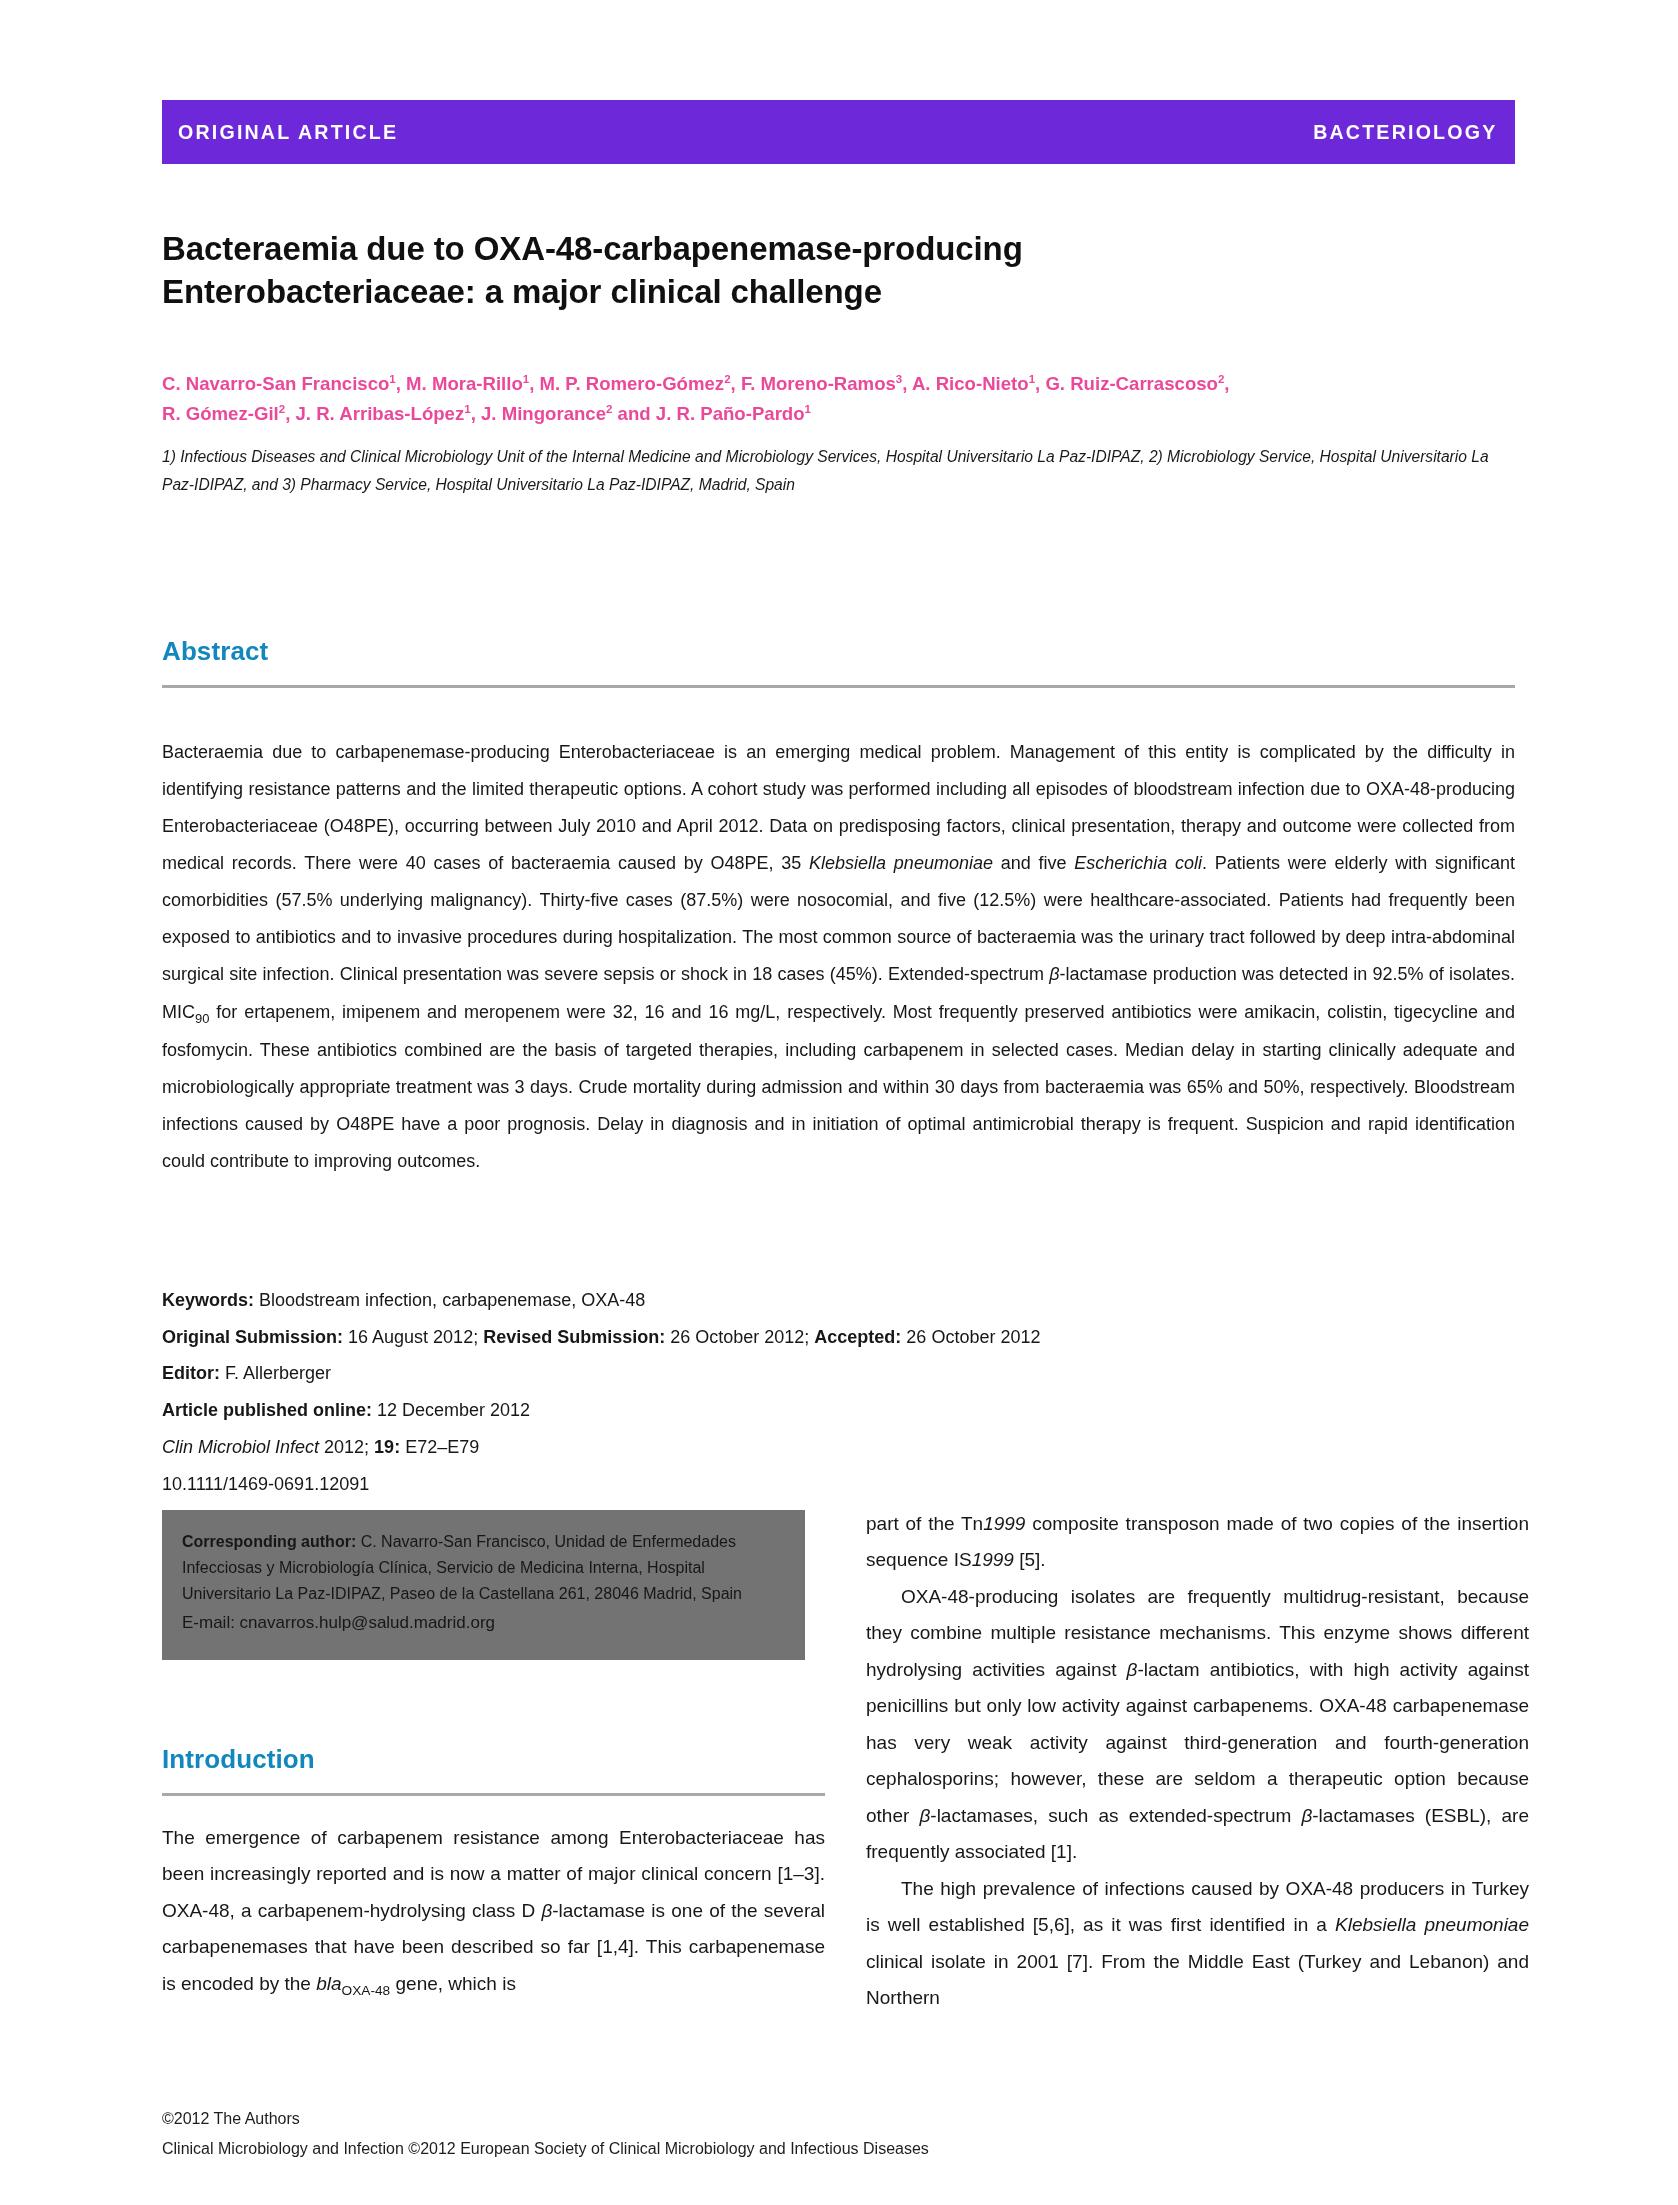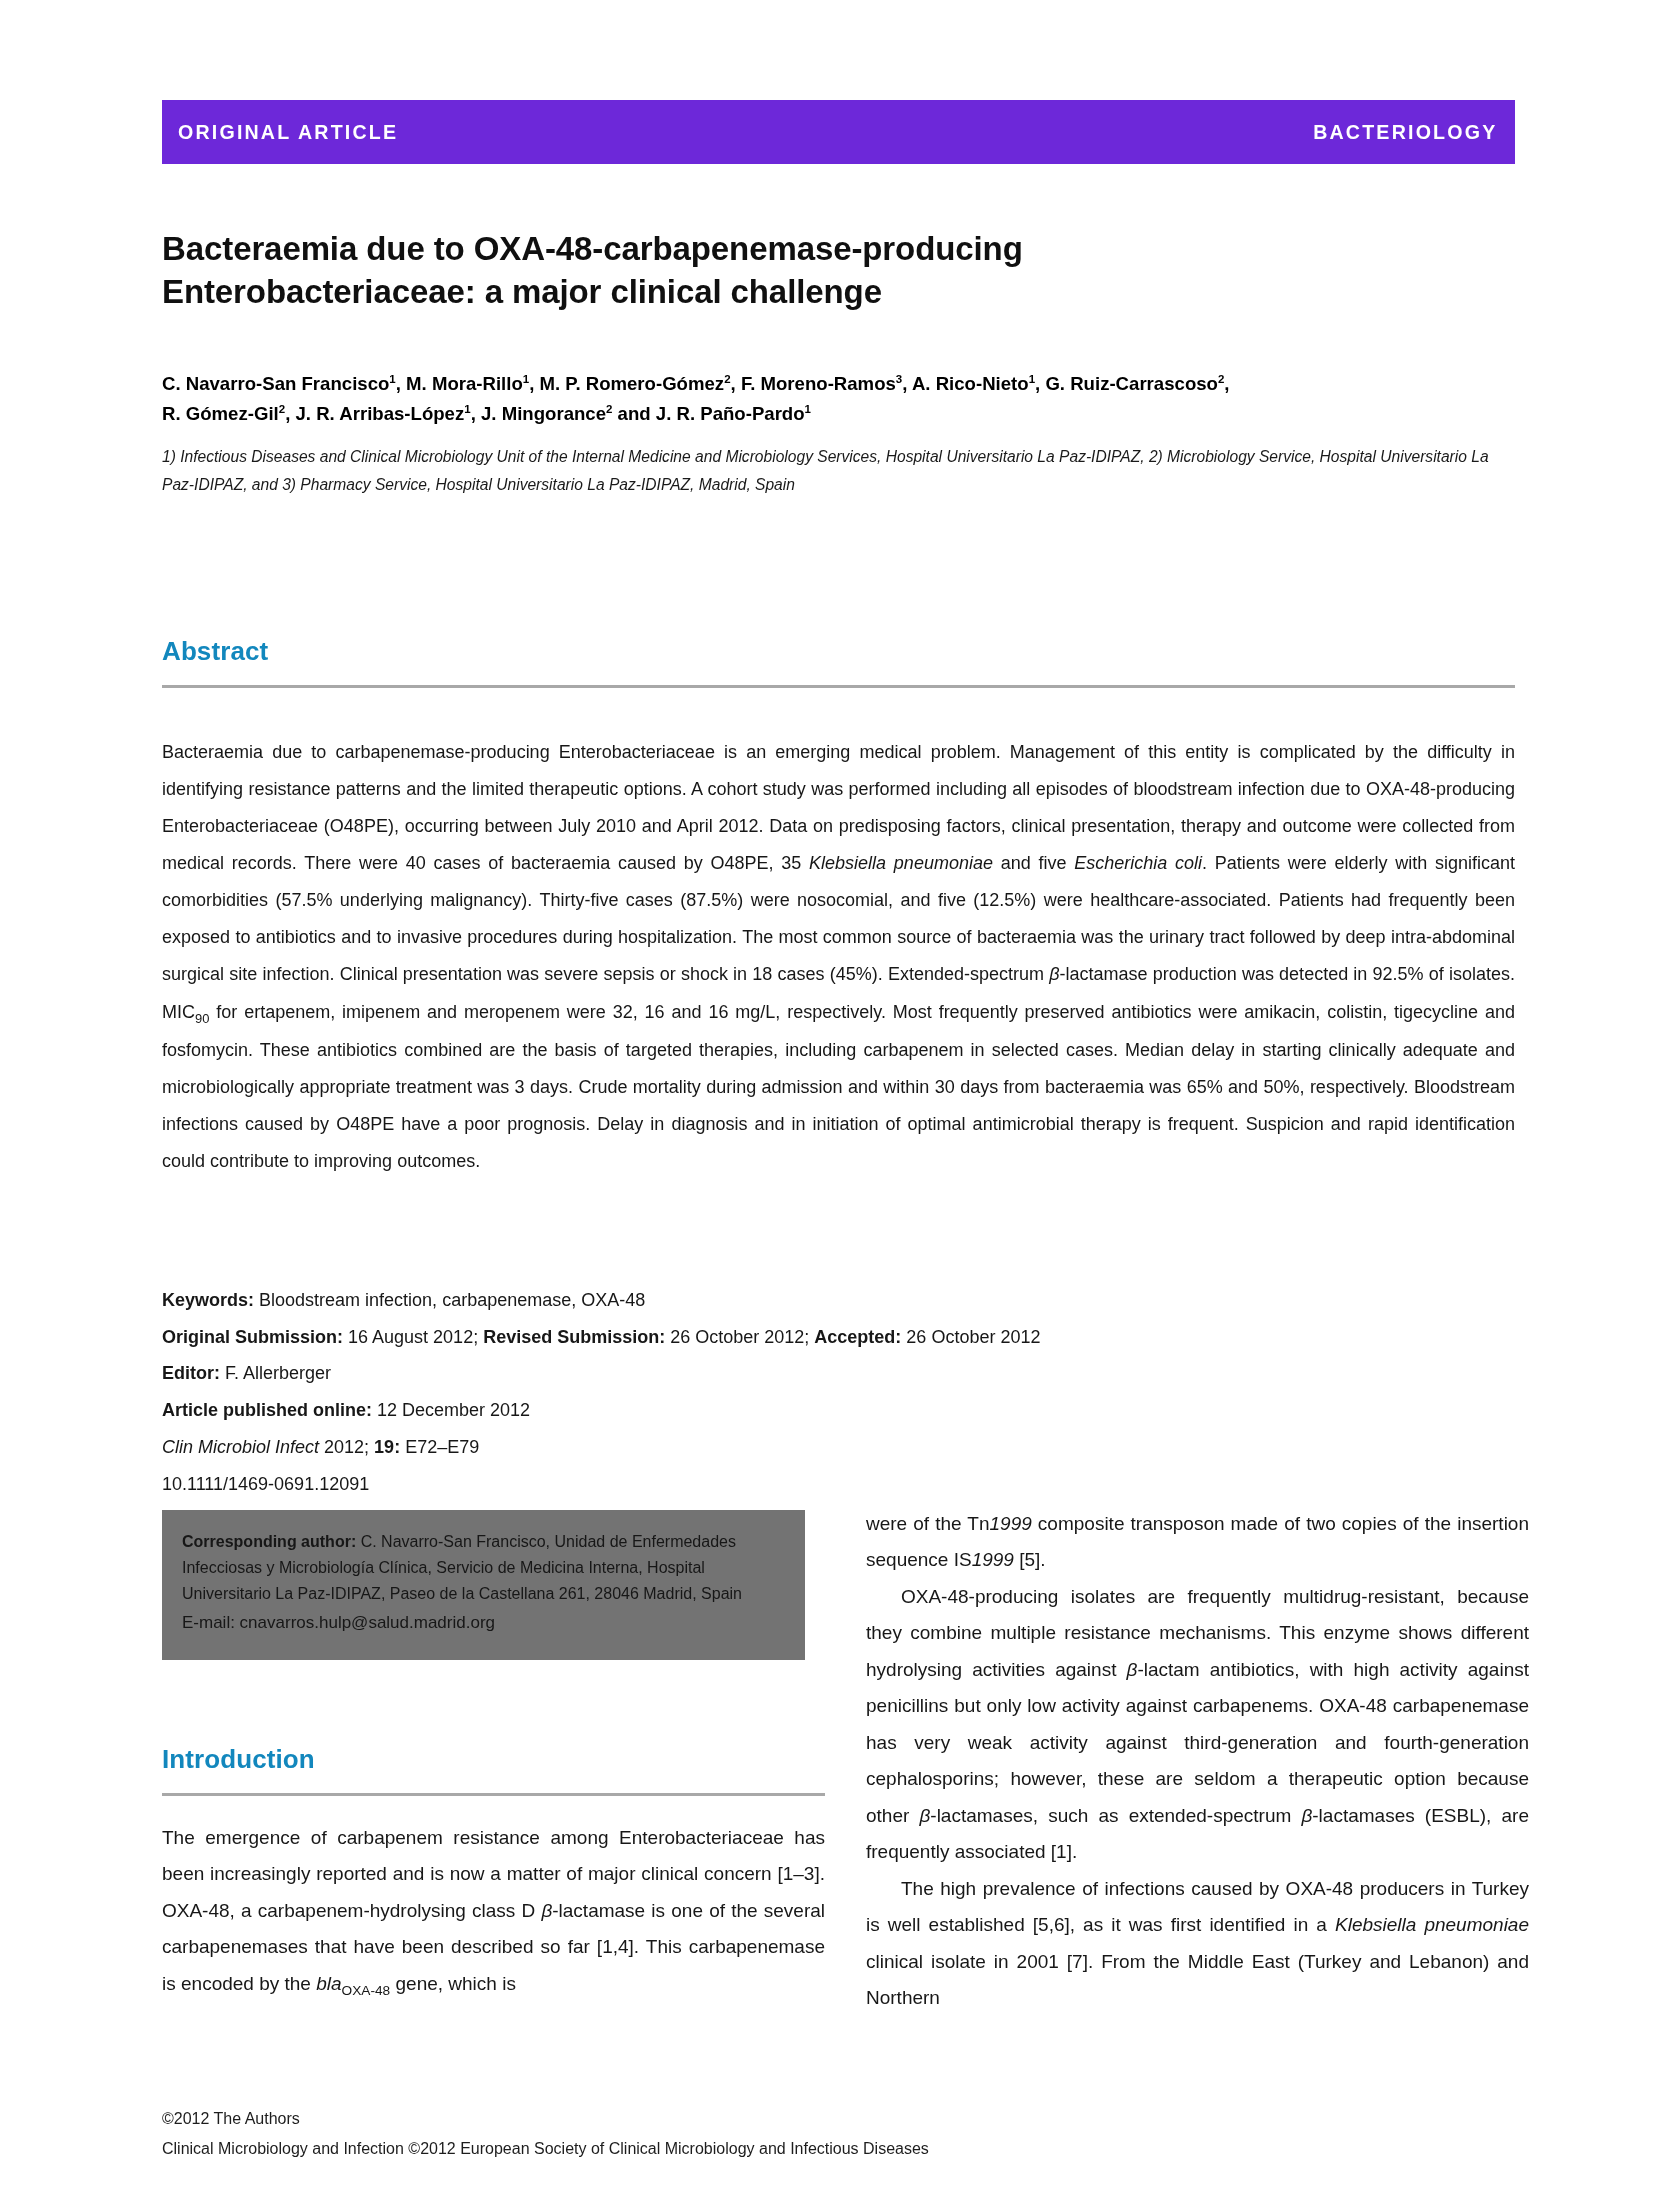--- a/index.html
+++ b/index.html
@@ -57,21 +57,21 @@
 
   
   .authors {
     position: absolute;
     left: 162px;
     top: 369px;
     width: 1353px;
     font-size: 18.6px;
     font-weight: bold;
     line-height: 1.62;
-    color: #000000;
+    color: #ec4899;
   }
   .authors sup { font-size: 11.5px; font-weight: bold; vertical-align: super; }
 
   
   .affiliations {
     position: absolute;
     left: 162px;
     top: 443px;
     width: 1353px;
     font-size: 15.6px;
@@ -207,21 +207,21 @@
   </div>
 
   <div class="section-head" style="left:162px; top:1744px;">Introduction</div>
   <div class="rule" style="left:162px; top:1793px; width:663px;"></div>
 
   <div class="col col-left">
     <p><span>The emergence of carbapenem resistance among Enterobacteriaceae has been increasingly reported and is now a matter of major clinical concern [1–3]. OXA-48, a carbapenem-hydrolysing class D </span><span class="it">β</span><span>-lactamase is one of the several carbapenemases that have been described so far [1,4]. This carbapenemase is encoded by the </span><span class="it">bla</span><sub>OXA-48</sub><span> gene, which is</span></p>
   </div>
 
   <div class="col col-right">
-    <p><span>were of the Tn</span><span class="it">1999</span><span> composite transposon made of two copies of the insertion sequence IS</span><span class="it">1999</span><span> [5].</span></p>
+    <p><span>part of the Tn</span><span class="it">1999</span><span> composite transposon made of two copies of the insertion sequence IS</span><span class="it">1999</span><span> [5].</span></p>
     <p class="indent"><span>OXA-48-producing isolates are frequently multidrug-resistant, because they combine multiple resistance mechanisms. This enzyme shows different hydrolysing activities against </span><span class="it">β</span><span>-lactam antibiotics, with high activity against penicillins but only low activity against carbapenems. OXA-48 carbapenemase has very weak activity against third-generation and fourth-generation cephalosporins; however, these are seldom a therapeutic option because other </span><span class="it">β</span><span>-lactamases, such as extended-spectrum </span><span class="it">β</span><span>-lactamases (ESBL), are frequently associated [1].</span></p>
     <p class="indent"><span>The high prevalence of infections caused by OXA-48 producers in Turkey is well established [5,6], as it was first identified in a </span><span class="it">Klebsiella pneumoniae</span><span> clinical isolate in 2001 [7]. From the Middle East (Turkey and Lebanon) and Northern</span></p>
   </div>
 
   <div class="footer">
     <div>©2012 The Authors</div>
     <div>Clinical Microbiology and Infection ©2012 European Society of Clinical Microbiology and Infectious Diseases</div>
   </div>
 
 </div>

